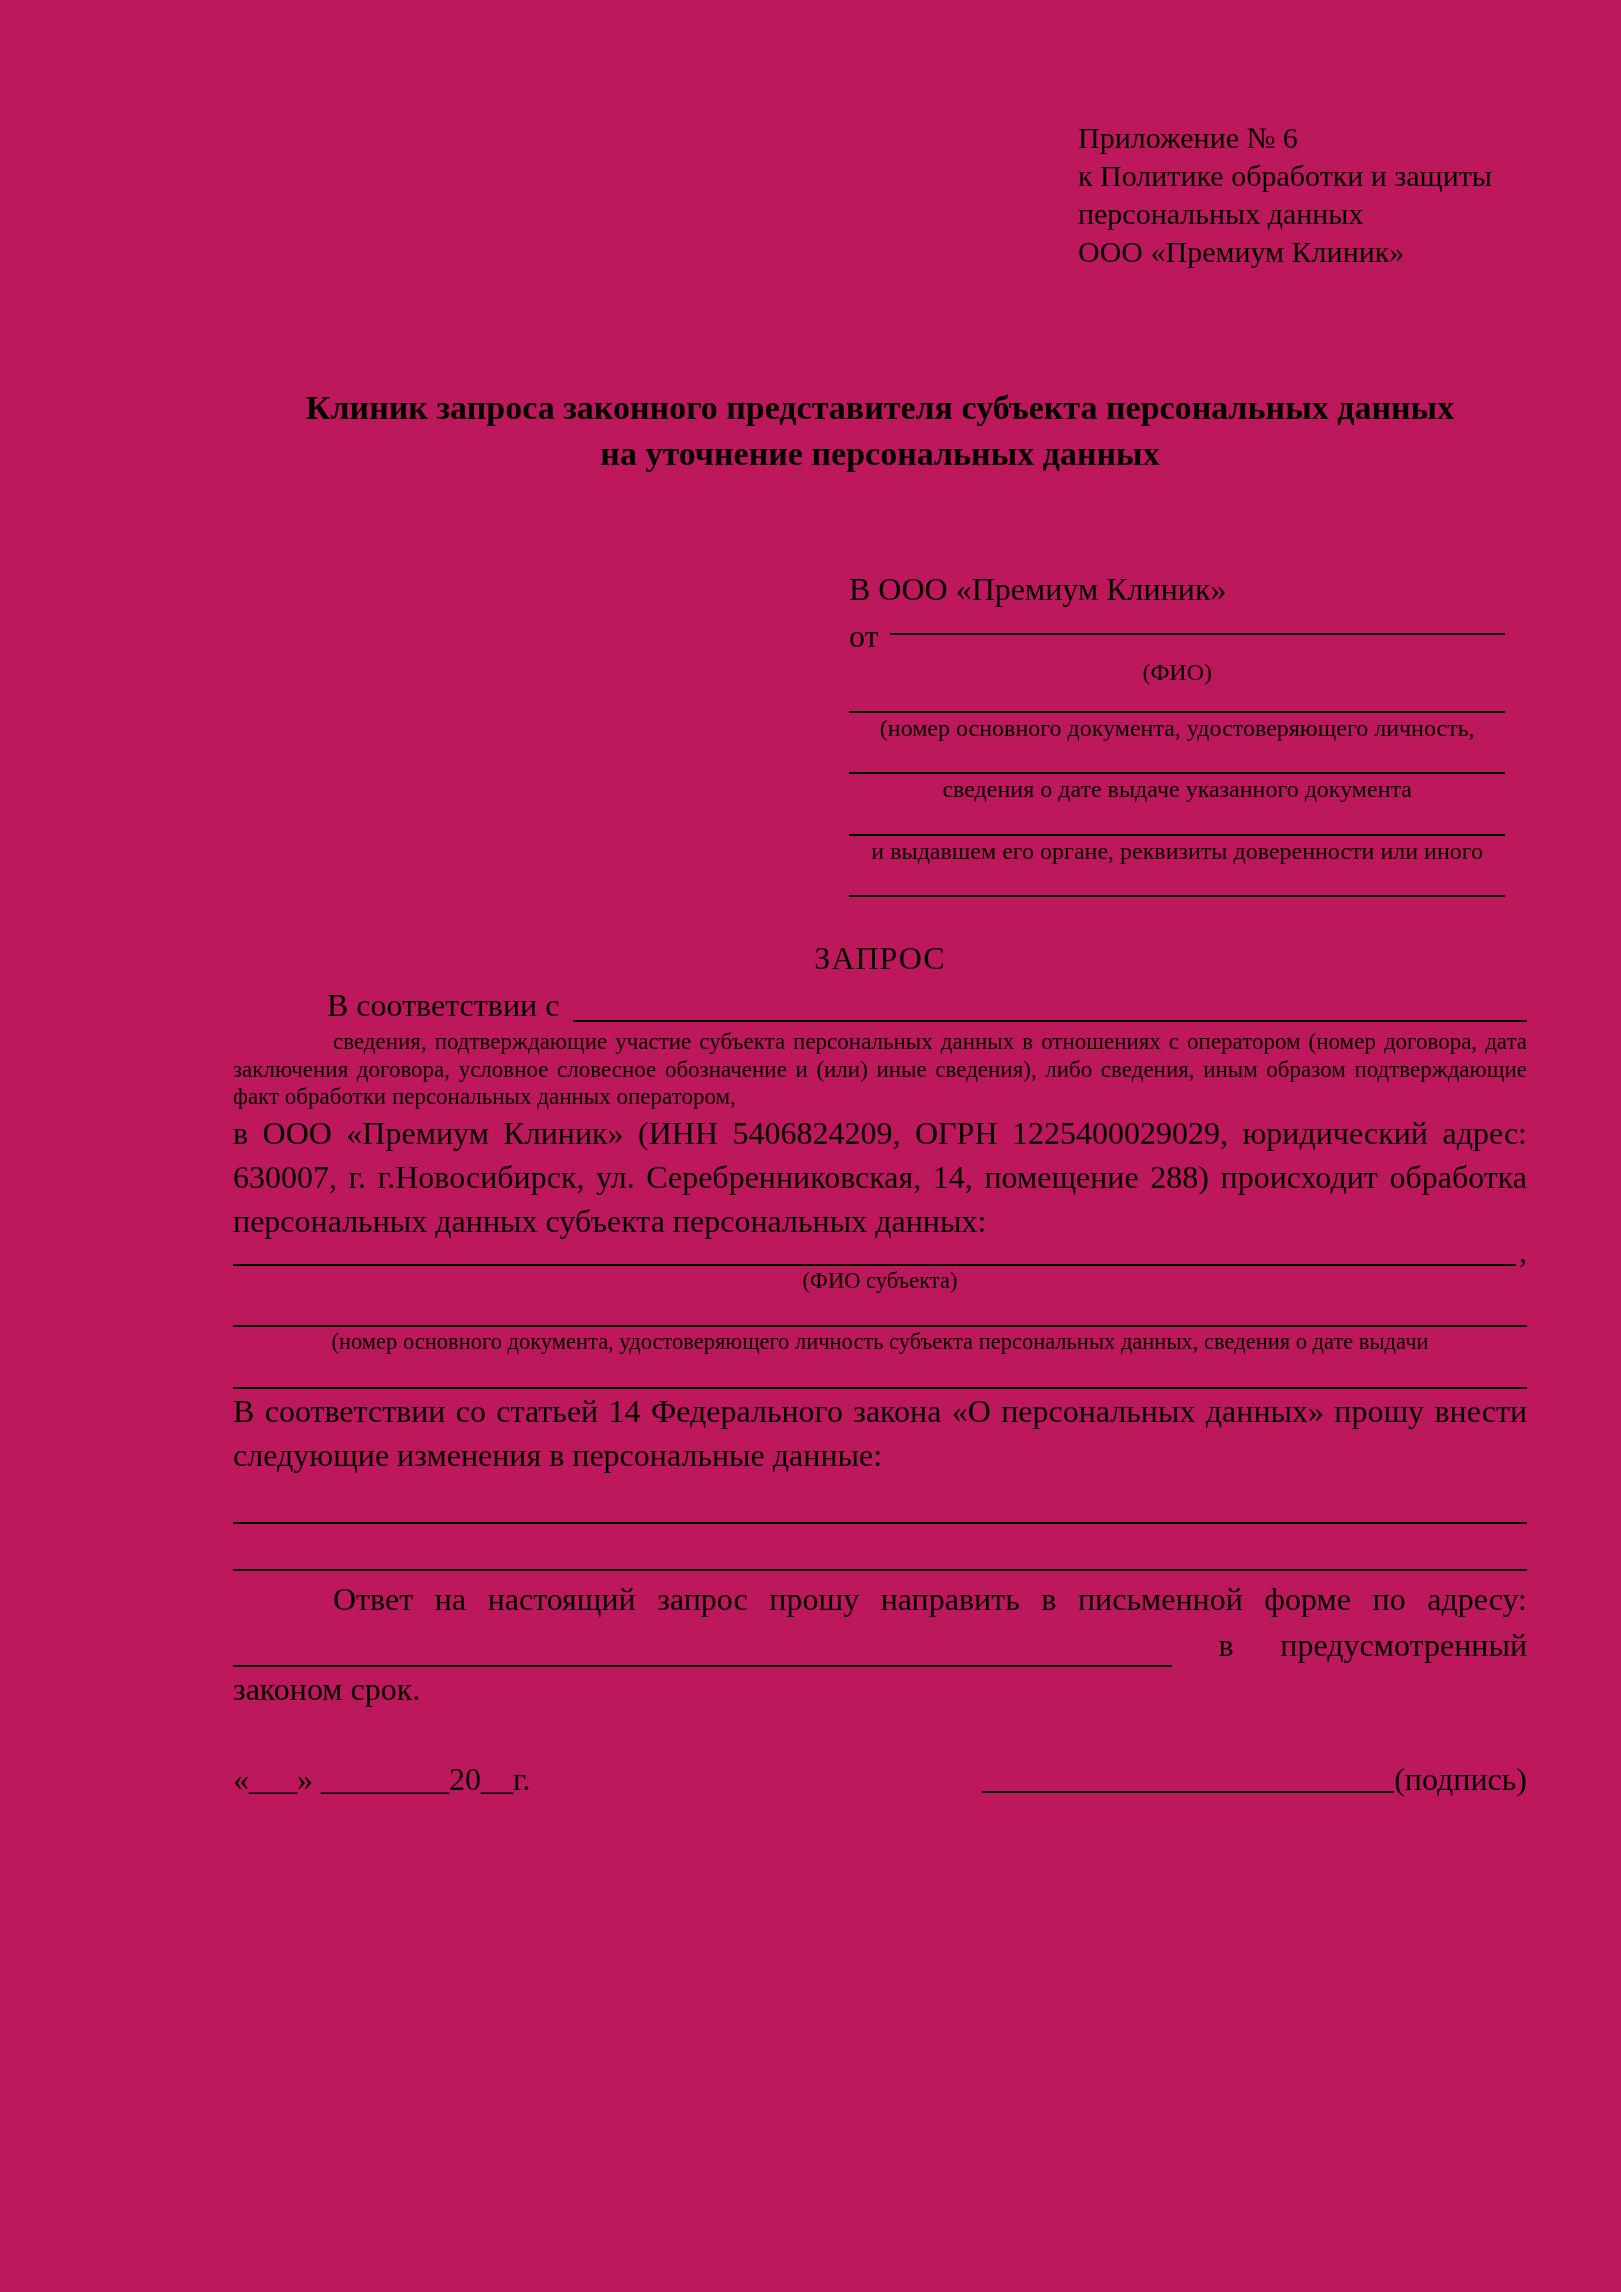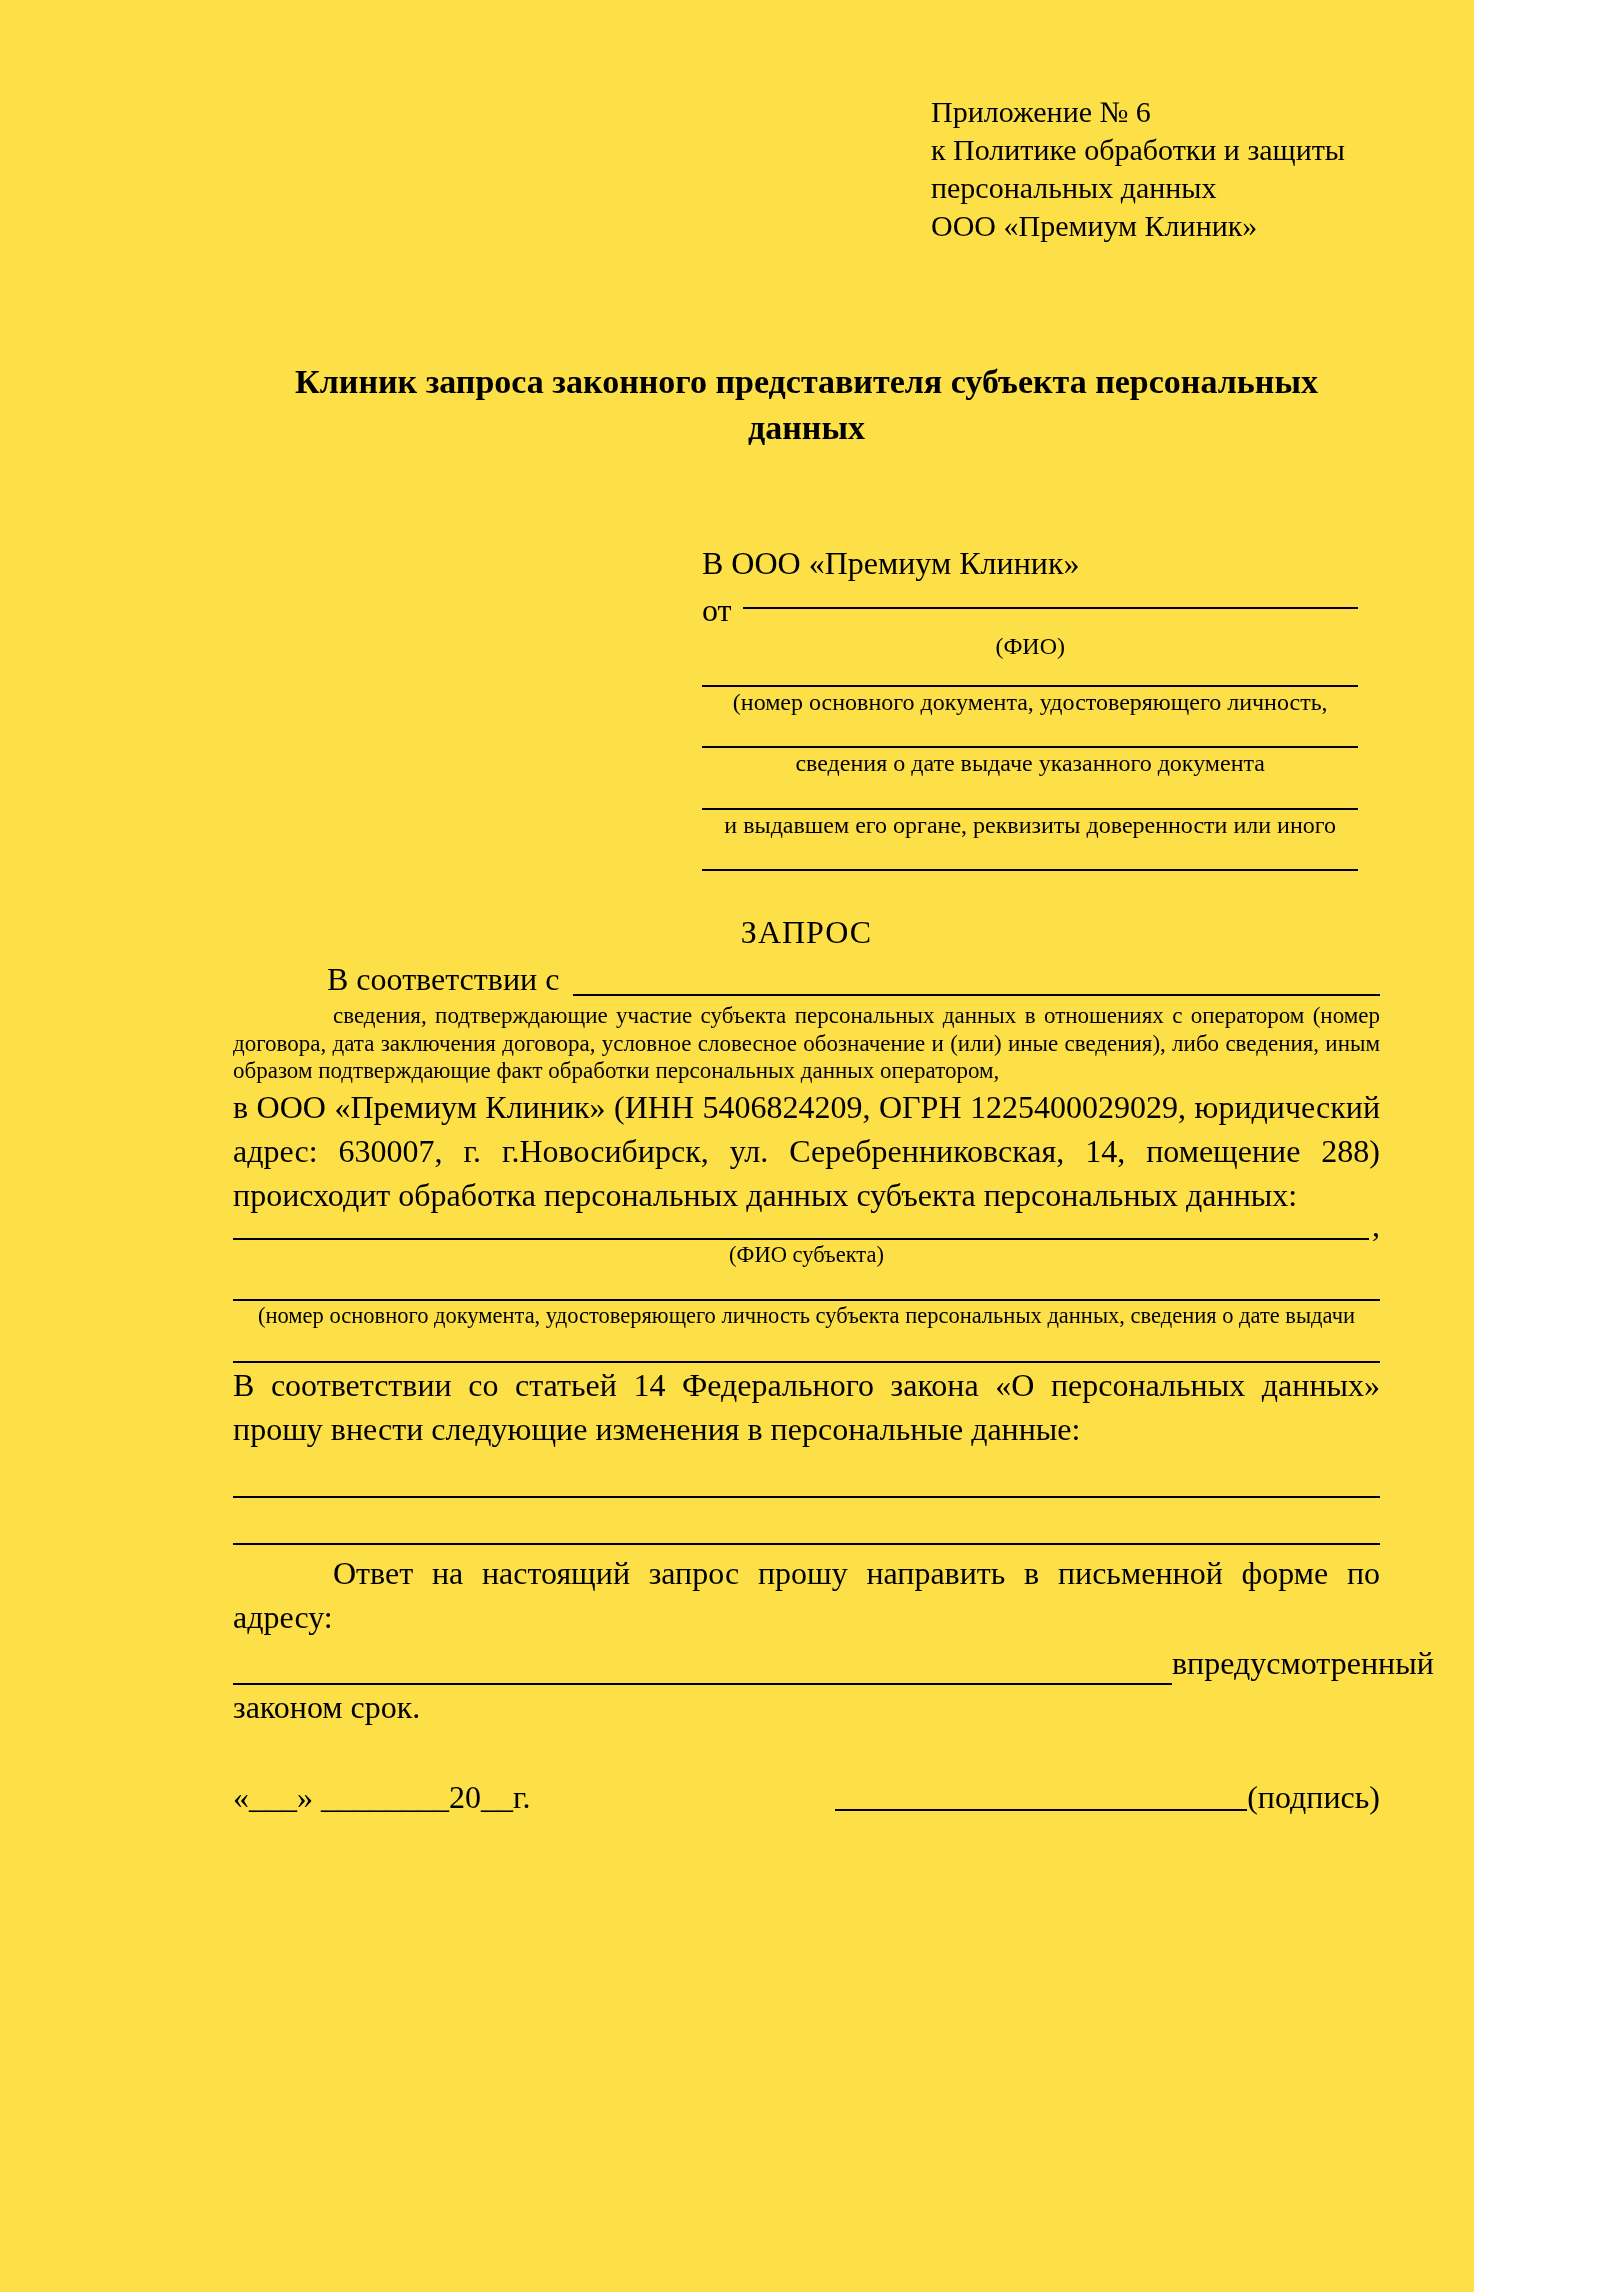--- a/index.html
+++ b/index.html
@@ -1,19 +1,19 @@
 <!DOCTYPE html>
 <html><head>
 <meta charset="utf-8">
 <style>
   html,body{margin:0;padding:0;background:#ffffff;}
   .page{
-    width:1474px;height:2293px;box-sizing:border-box;
-    background:#fde047;color:#000000;
-    padding:93px 94px 0 233px;
+    width:1621px;height:2293px;box-sizing:border-box;
+    background:#be185d;color:#000000;
+    padding:119px 94px 0 233px;
     font-family:"Liberation Serif","DejaVu Serif",serif;
     font-size:32px;line-height:41px;
     overflow:hidden;
   }
   
   .annex{width:449px;margin-left:auto;font-size:30px;line-height:38px;}
   
   .title{margin-top:114px;text-align:center;font-weight:bold;font-size:34px;line-height:46px;}
   
   .addressee{width:678px;box-sizing:border-box;padding-right:21.6px;margin-left:auto;margin-top:92px;}
@@ -55,20 +55,21 @@
 
   <div class="annex">
     <div>Приложение № 6</div>
     <div>к Политике обработки и защиты</div>
     <div>персональных данных</div>
     <div>ООО «Премиум Клиник»</div>
   </div>
 
   <div class="title">
     <div>Клиник запроса законного представителя субъекта персональных данных</div>
+    <div>на уточнение персональных данных</div>
   </div>
 
   <div class="addressee">
     <div class="addr-to">В ООО «Премиум Клиник»</div>
     <div class="addr-from">
       <span class="label">от</span>
       <span class="fill"></span>
     </div>
     <div class="caption">(ФИО)</div>
 

